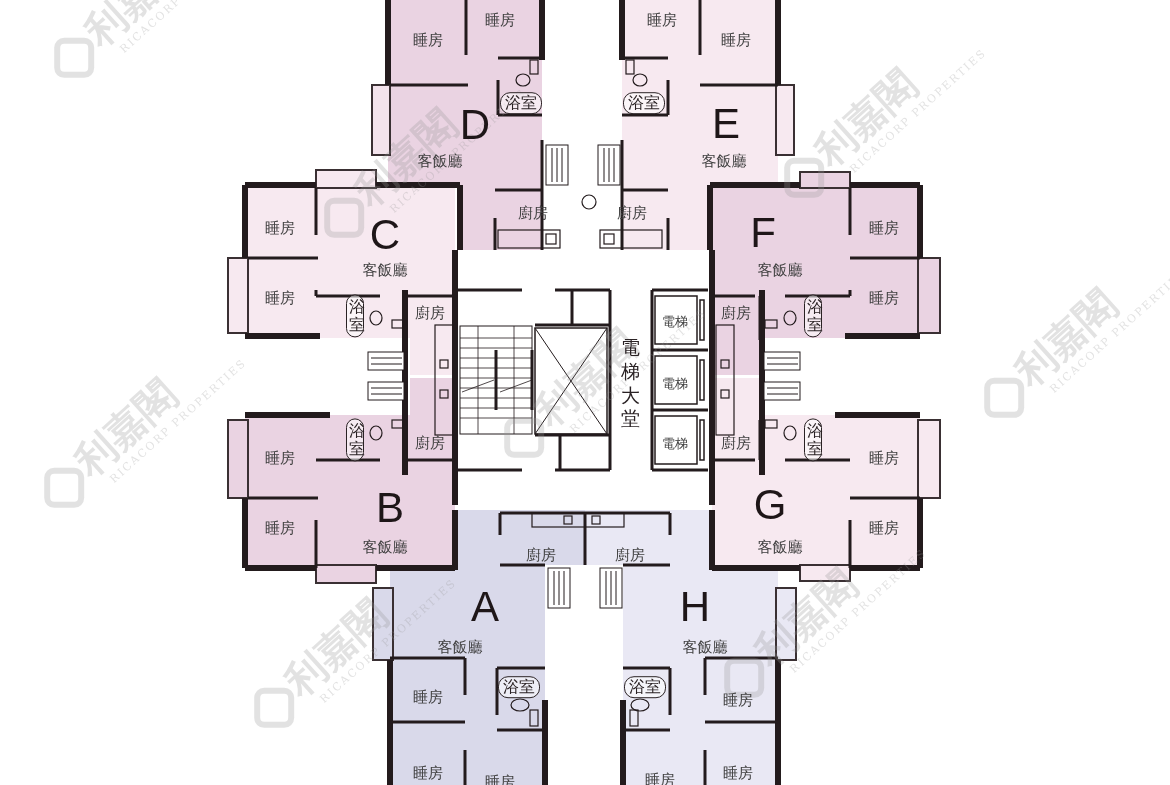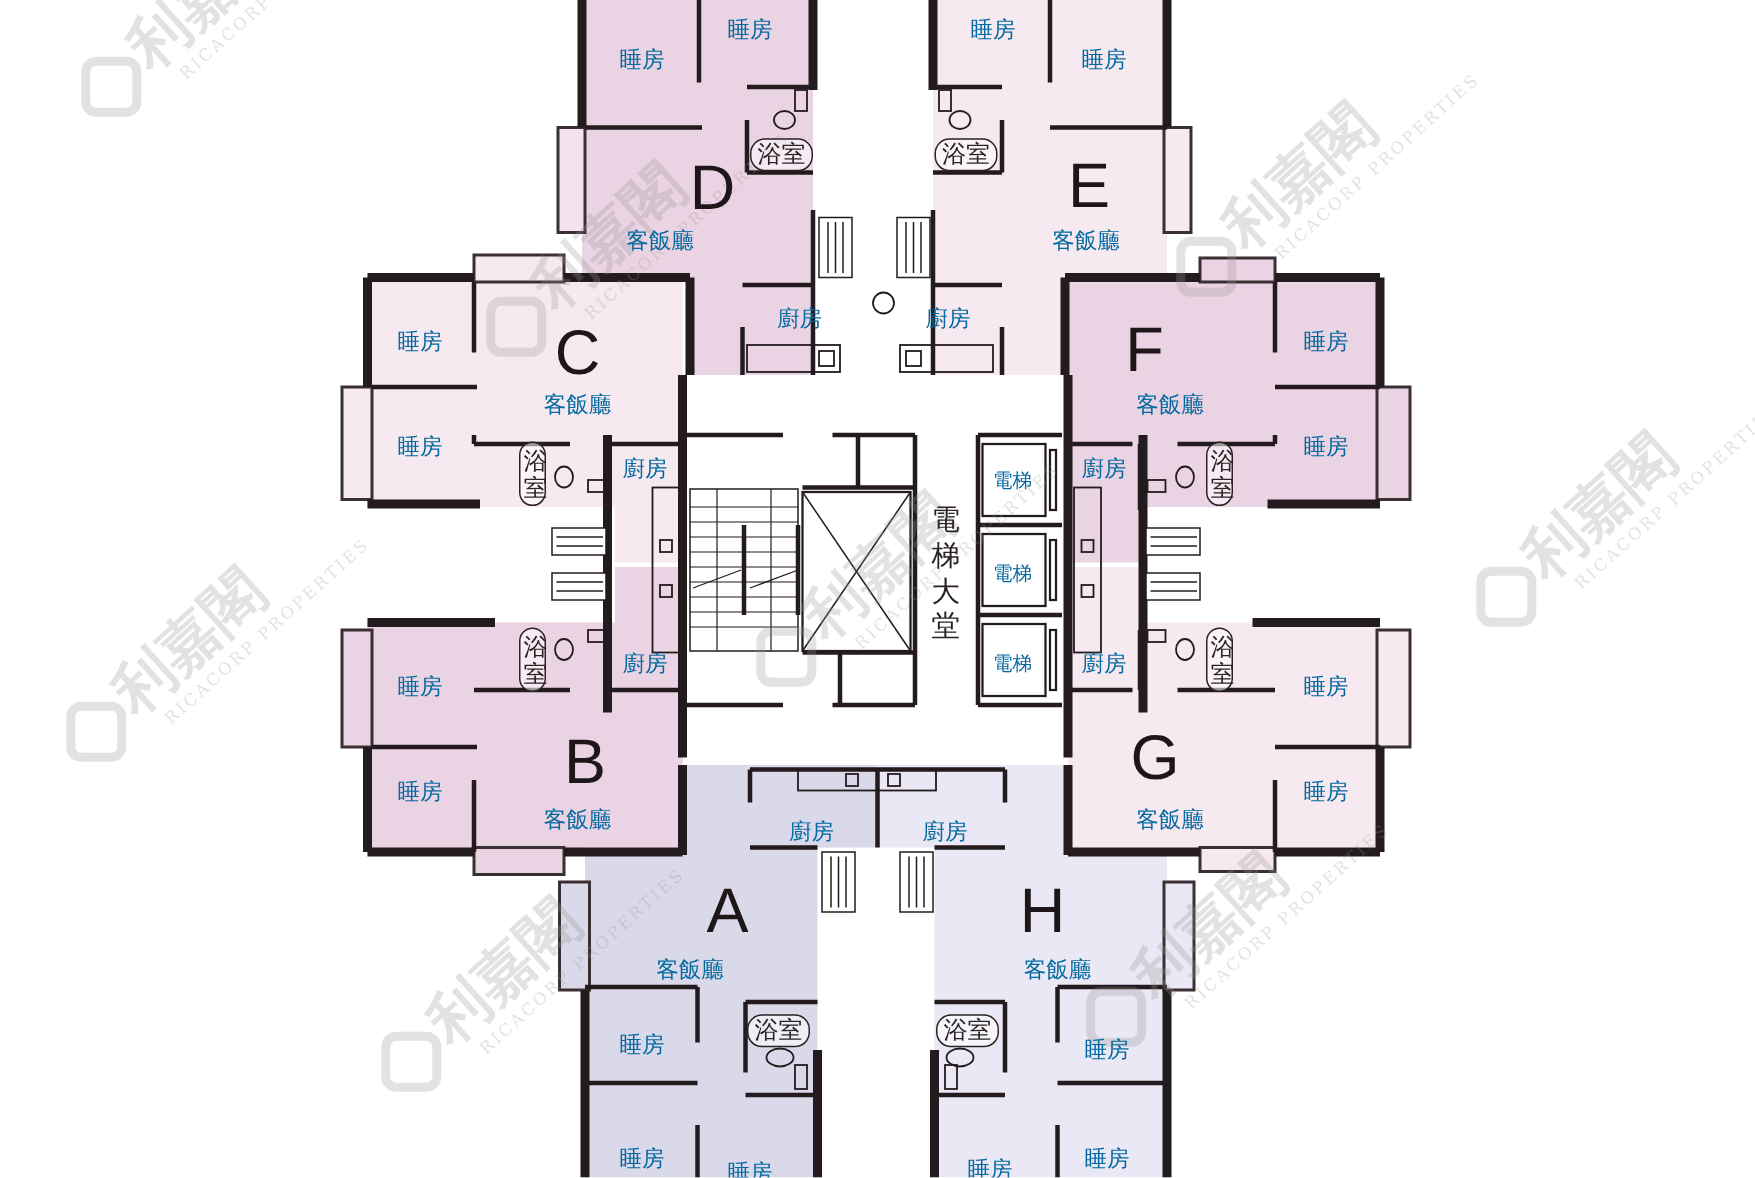--- a/index.html
+++ b/index.html
@@ -1,18 +1,18 @@
 <!DOCTYPE html>
 <html><head>
 <meta charset="utf-8">
 <style>
   html, body { margin:0; padding:0; background:#ffffff; }
   body { width:1170px; height:785px; overflow:hidden; position:relative; font-family:"DejaVu Sans", sans-serif; }
   #plan { position:absolute; left:0; top:0; width:1170px; height:785px; }
-  .lbl { position:absolute; color:#0369a1; font-size:15px; white-space:nowrap; transform:translate(-50%,-50%); line-height:1; }
+  .lbl { position:absolute; color:#404040; font-size:15px; white-space:nowrap; transform:translate(-50%,-50%); line-height:1;font-family:Liberation Serif, serif; }
   .big { position:absolute; color:#1e1618; font-size:42px; font-family:"Liberation Sans", sans-serif; transform:translate(-50%,-50%); line-height:1; }
   .vert { position:absolute; color:#2a2224; font-size:19px; width:18px; text-align:center; line-height:1.25; transform:translate(-50%,-50%);font-family:Liberation Serif, serif; }
   .bath { position:absolute; font-size:16px; color:#2a2224; border:1.4px solid #2a2224; border-radius:10px; padding:1px 4px; background:rgba(255,255,255,0.55); transform:translate(-50%,-50%); line-height:1.1; white-space:nowrap; }
   .bath.v { width:12px; padding:3px 2px; border-radius:9px; text-align:center; white-space:normal; }
   .wm { position:absolute; color:rgba(150,150,150,0.28); font-family:"DejaVu Serif", serif; font-weight:bold; font-size:40px; transform:rotate(-42deg); transform-origin:left center; white-space:nowrap; pointer-events:none; }
   .wm .logo { display:inline-block; width:40px; height:40px; border:6px solid rgba(150,150,150,0.28); border-radius:10px; vertical-align:middle; margin-right:6px; box-sizing:border-box; transform:rotate(42deg); }
   .wm .en { display:block; font-size:11px; letter-spacing:2px; margin-left:60px; margin-top:-4px; font-weight:normal; }
 </style>
 </head>
 <body>

